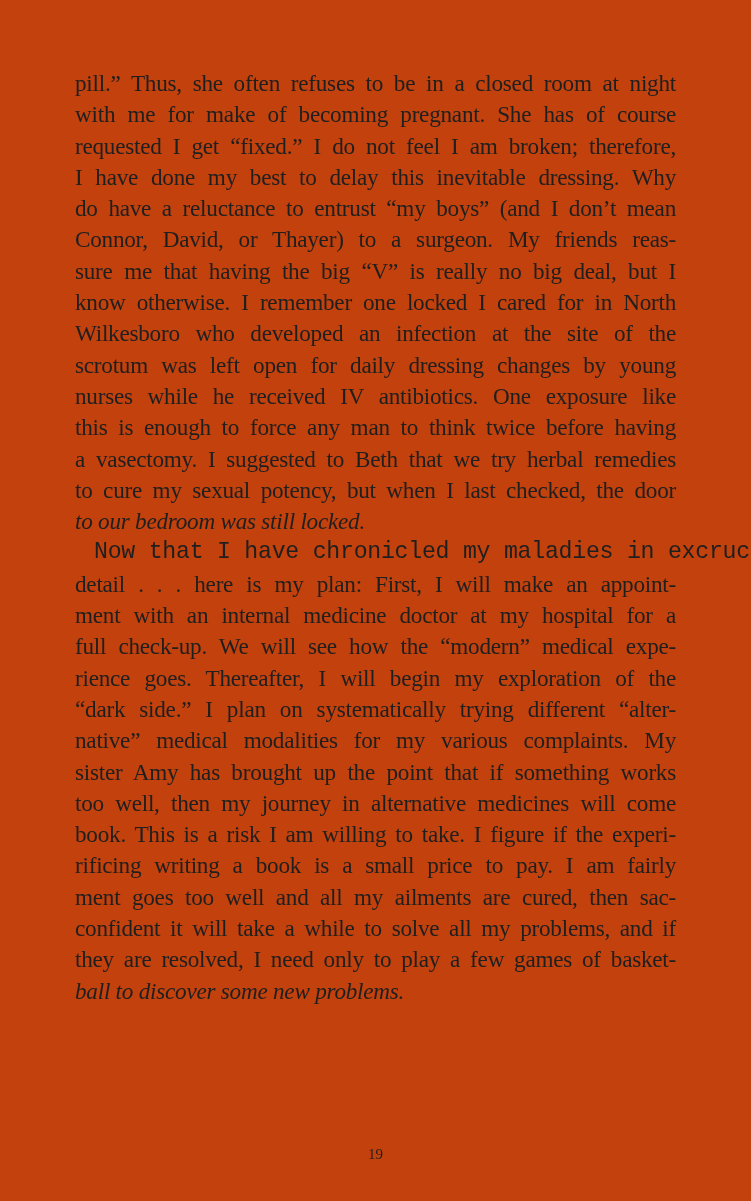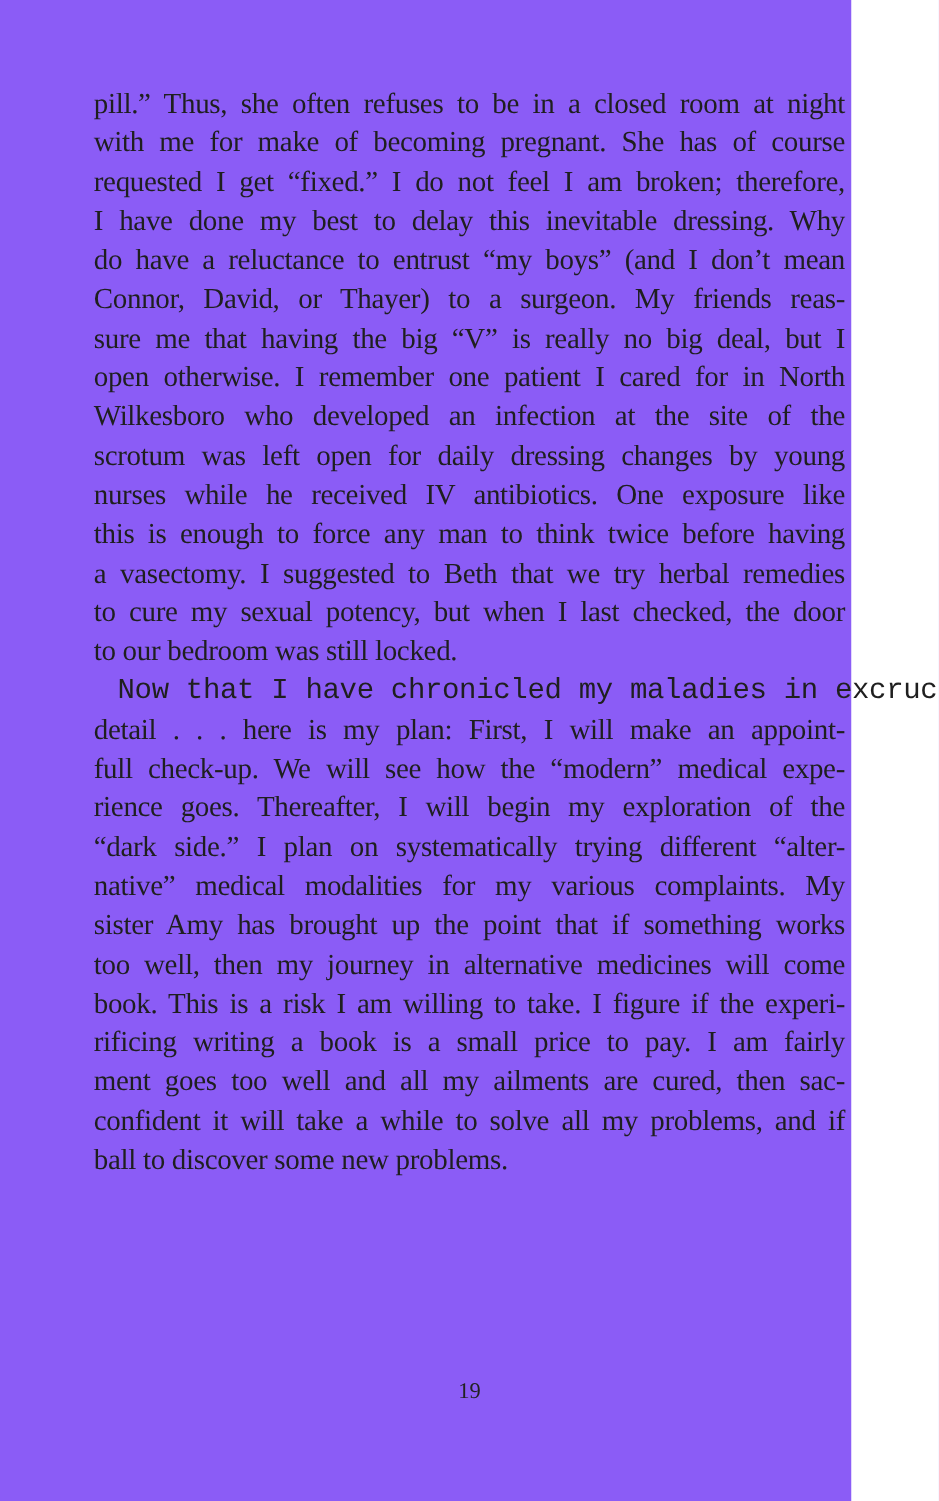--- a/index.html
+++ b/index.html
@@ -11,92 +11,95 @@
       width: 751px;
       height: 1201px;
       position: relative;
       overflow: hidden;
       font-family: "Liberation Serif", "DejaVu Serif", serif;
       color: #1f1f1f;
     }
     .page {
       position: absolute;
       left: 0; top: 0;
-      width: 681px; height: 1201px;
-      background: #8b5cf6;
+      width: 751px; height: 1201px;
+      background: #c2410c;
     }
     .text-block {
       position: absolute;
       left: 75px;
       top: 68px;
       width: 601px;
     }
     .line {
       display: block;
       height: 31.3px;
       line-height: 31.3px;
       font-size: 23.2px;
       text-align: justify;
       text-align-last: justify;
       white-space: nowrap;
       overflow: visible;
       letter-spacing: -0.25px;
     }
     .line.last {
       text-align-last: left;
+      font-style: italic;
     }
     .line.indent {
       text-indent: 19px;
       font-family: Liberation Mono, monospace;
     }
     .page-number {
       position: absolute;
       left: 0;
       width: 751px;
-      top: 1102px;
+      top: 1146px;
       text-align: center;
-      font-size: 18px;
+      font-size: 15px;
       color: #222;
     }
   </style>
 </head>
 <body>
 
 <div class="page">
   <div class="text-block">
 
     <div>
       <span class="line">pill.” Thus, she often refuses to be in a closed room at night</span>
       <span class="line">with me for make of becoming pregnant. She has of course</span>
       <span class="line">requested I get “fixed.” I do not feel I am broken; therefore,</span>
       <span class="line">I have done my best to delay this inevitable dressing. Why</span>
       <span class="line">do have a reluctance to entrust “my boys” (and I don’t mean</span>
       <span class="line">Connor, David, or Thayer) to a surgeon. My friends reas-</span>
       <span class="line">sure me that having the big “V” is really no big deal, but I</span>
-      <span class="line">open otherwise. I remember one patient I cared for in North</span>
+      <span class="line">know otherwise. I remember one locked I cared for in North</span>
       <span class="line">Wilkesboro who developed an infection at the site of the</span>
       <span class="line">scrotum was left open for daily dressing changes by young</span>
       <span class="line">nurses while he received IV antibiotics. One exposure like</span>
       <span class="line">this is enough to force any man to think twice before having</span>
       <span class="line">a vasectomy. I suggested to Beth that we try herbal remedies</span>
       <span class="line">to cure my sexual potency, but when I last checked, the door</span>
       <span class="line last">to our bedroom was still locked.</span>
     </div>
 
     <div>
       <span class="line indent">Now that I have chronicled my maladies in excruciating</span>
       <span class="line">detail . . . here is my plan: First, I will make an appoint-</span>
+      <span class="line">ment with an internal medicine doctor at my hospital for a</span>
       <span class="line">full check-up. We will see how the “modern” medical expe-</span>
       <span class="line">rience goes. Thereafter, I will begin my exploration of the</span>
       <span class="line">“dark side.” I plan on systematically trying different “alter-</span>
       <span class="line">native” medical modalities for my various complaints. My</span>
       <span class="line">sister Amy has brought up the point that if something works</span>
       <span class="line">too well, then my journey in alternative medicines will come</span>
       <span class="line">book. This is a risk I am willing to take. I figure if the experi-</span>
       <span class="line">rificing writing a book is a small price to pay. I am fairly</span>
       <span class="line">ment goes too well and all my ailments are cured, then sac-</span>
       <span class="line">confident it will take a while to solve all my problems, and if</span>
+      <span class="line">they are resolved, I need only to play a few games of basket-</span>
       <span class="line last">ball to discover some new problems.</span>
     </div>
   </div>
 
   <div class="page-number">19</div>
 </div>
 
 </body></html>

